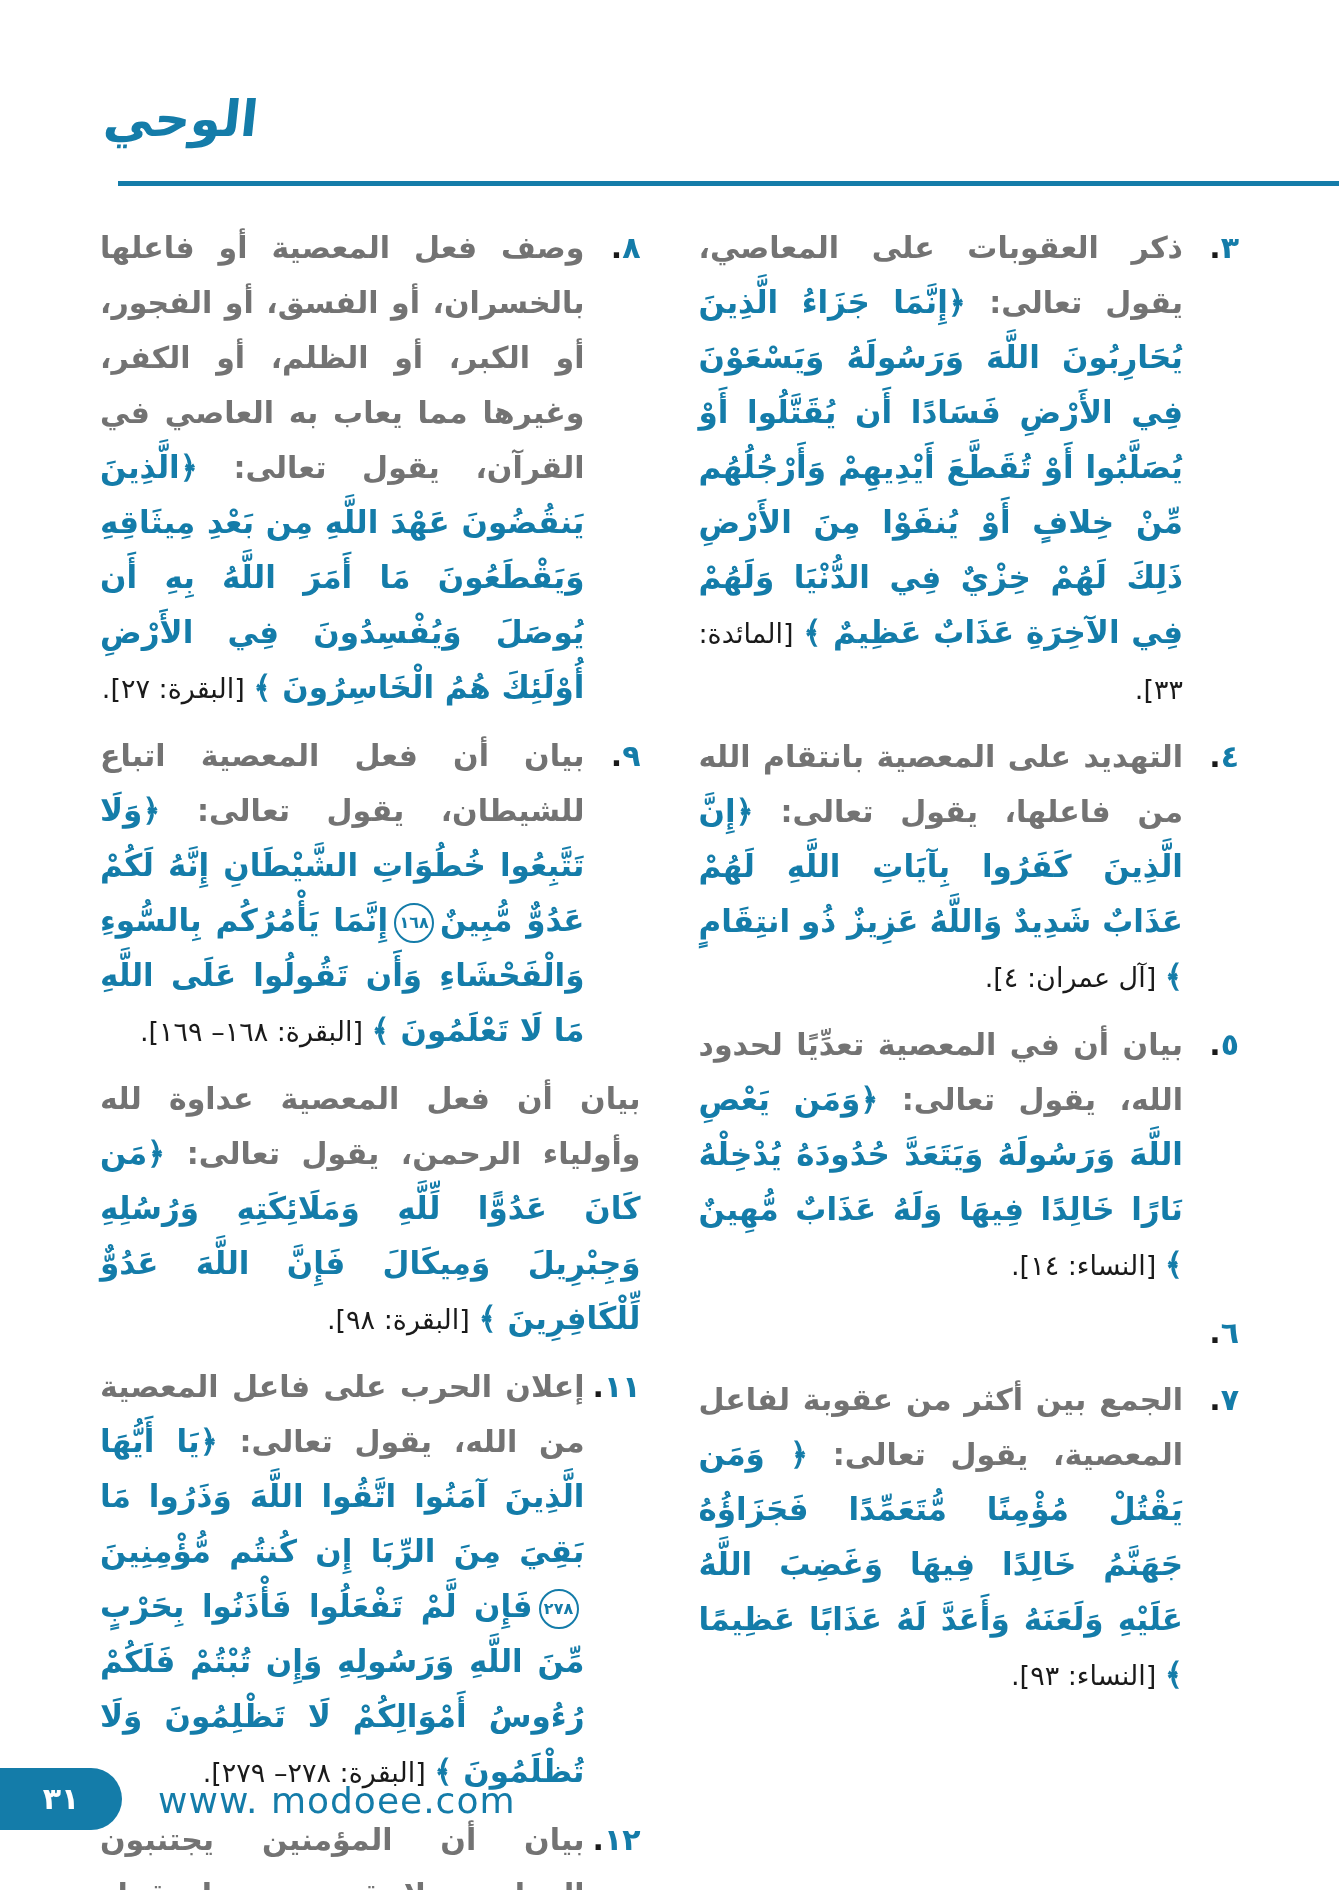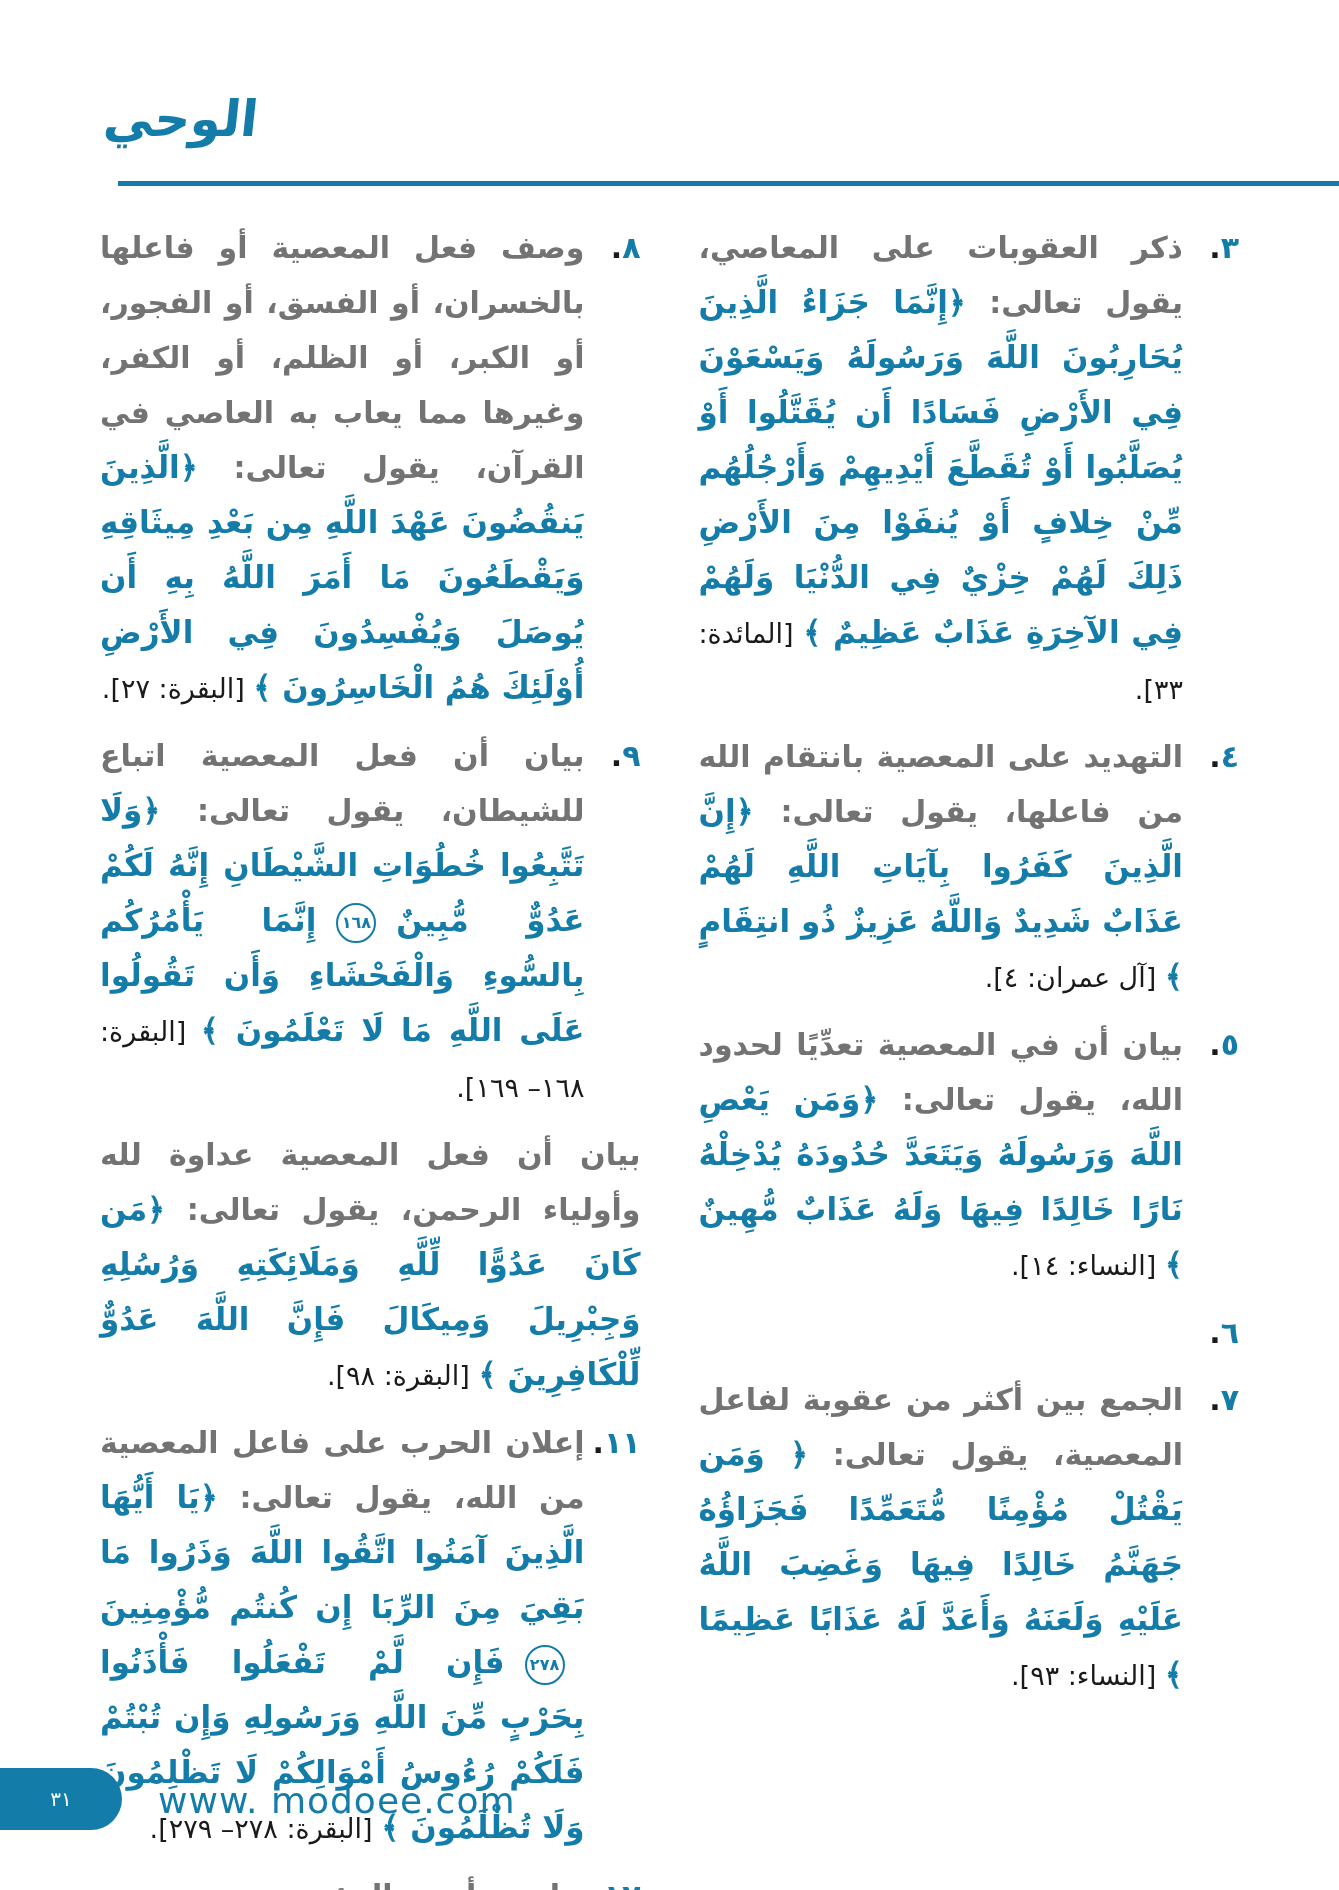--- a/index.html
+++ b/index.html
@@ -42,29 +42,29 @@
     color:#1a1a1a;text-align:justify;
   }
   .seg-text{color:#737373;}
   .seg-verse{color:#147CA9;font-size:31px;}
   .seg-ref{color:#1a1a1a;font-weight:normal;font-size:27px;}
   .ayah-mark{
     display:inline-flex;align-items:center;justify-content:center;
     width:36px;height:36px;border:2px solid #147CA9;border-radius:50%;
     box-shadow:inset 0 0 0 2px #fff;
     color:#147CA9;font-size:16px;font-weight:bold;line-height:1;
-    margin:0 20px;vertical-align:middle;
+    margin:0 6px;vertical-align:middle;
   }
   
   .page-badge{
     position:absolute;left:0;top:1768px;width:122px;height:62px;
     background:#147CA9;border-radius:0 31px 31px 0;
     display:flex;align-items:center;justify-content:center;
   }
-  .page-number{color:#ffffff;font-size:20px;font-weight:normal;line-height:1;}
+  .page-number{color:#ffffff;font-size:30px;font-weight:bold;line-height:1;}
   .site-url{
     position:absolute;left:158px;top:1780px;
     color:#147CA9;font-size:36px;direction:ltr;letter-spacing:1px;
   }
 </style>
 </head>
 <body>
 
 <div class="page">
 

